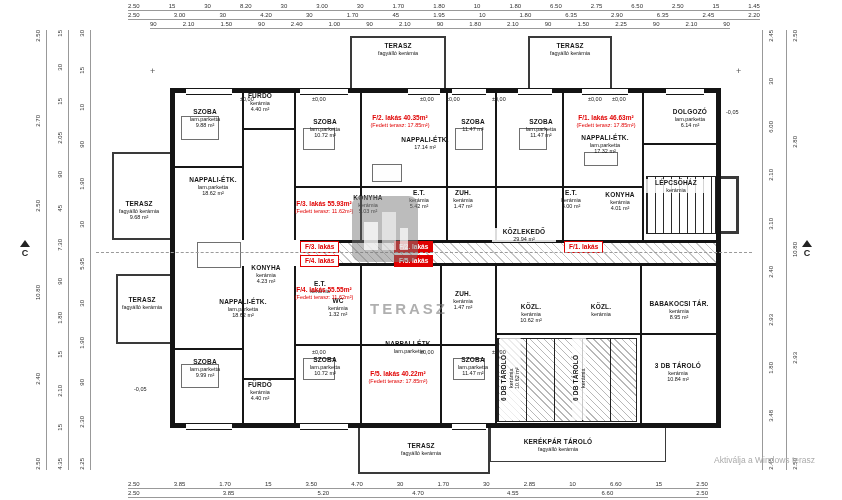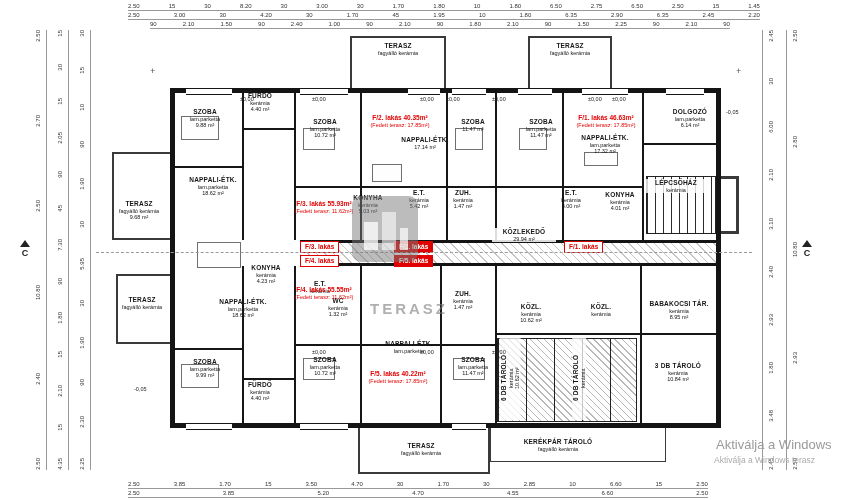--- a/index.html
+++ b/index.html
@@ -498,16 +498,15 @@
   <div class="sec" style="left:18px;top:240px"><i class="tri"></i><span>C</span></div>
   <div class="sec" style="left:800px;top:240px"><i class="tri"></i><span>C</span></div>
 
   <div id="wm-logo">
       <i class="b1"></i>
       <i class="b2"></i>
       <i class="b3"></i>
     </div>
   <div id="wm-brand">TERASZ</div>
 
-  <div id="oswm1">Aktiválja a Windows</div>
   <div id="oswm2">Aktiválja a Windows terasz</div>
 
 </div>
 
 </body></html>

